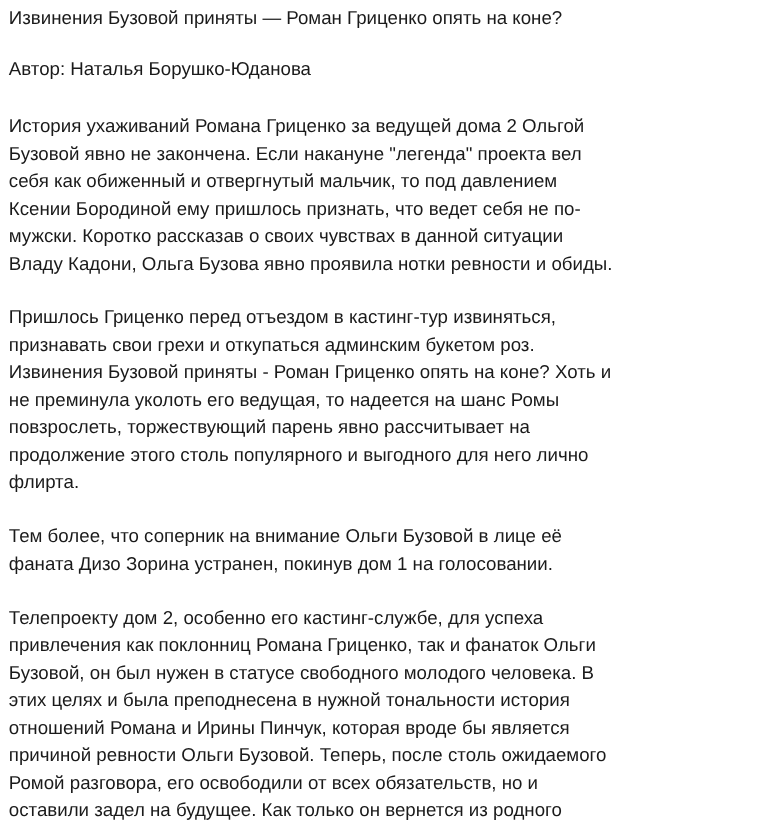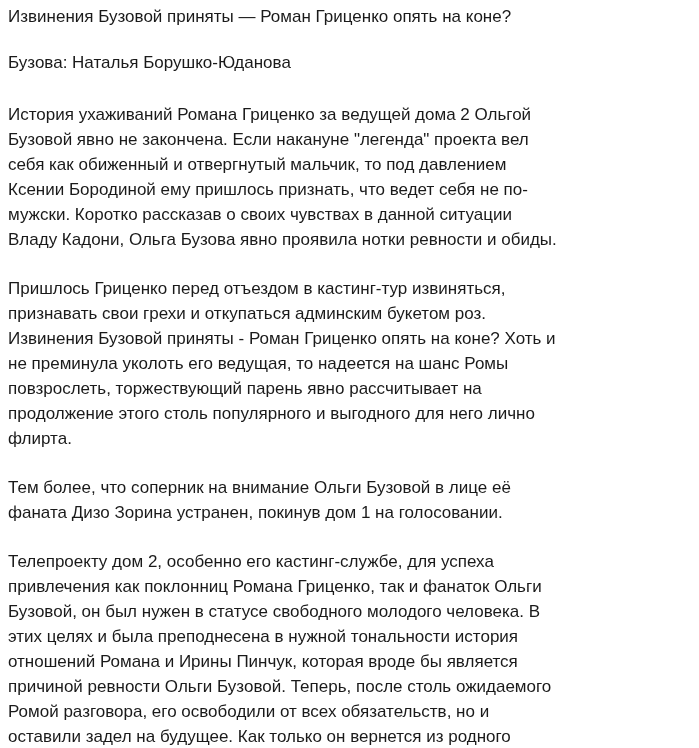--- a/index.html
+++ b/index.html
@@ -34,21 +34,21 @@
   .article-paragraph {
     margin: 0 0 24px 0;
   }
 </style>
 </head>
 <body>
 
 <div class="article">
   <h1 class="article-title">Извинения Бузовой приняты — Роман Гриценко опять на коне?</h1>
 
-  <p class="article-byline">Бузова: Наталья Борушко-Юданова</p>
+  <p class="article-byline">Автор: Наталья Борушко-Юданова</p>
 
   <p class="article-paragraph">История ухаживаний Романа Гриценко за ведущей дома 2 Ольгой Бузовой явно не закончена. Если накануне "легенда" проекта вел себя как обиженный и отвергнутый мальчик, то под давлением Ксении Бородиной ему пришлось признать, что ведет себя не по-мужски. Коротко рассказав о своих чувствах в данной ситуации Владу Кадони, Ольга Бузова явно проявила нотки ревности и обиды.</p>
 
   <p class="article-paragraph">Пришлось Гриценко перед отъездом в кастинг-тур извиняться, признавать свои грехи и откупаться админским букетом роз. Извинения Бузовой приняты - Роман Гриценко опять на коне? Хоть и не преминула уколоть его ведущая, то надеется на шанс Ромы повзрослеть, торжествующий парень явно рассчитывает на продолжение этого столь популярного и выгодного для него лично флирта.</p>
 
   <p class="article-paragraph">Тем более, что соперник на внимание Ольги Бузовой в лице её фаната Дизо Зорина устранен, покинув дом 1 на голосовании.</p>
 
   <p class="article-paragraph">Телепроекту дом 2, особенно его кастинг-службе, для успеха привлечения как поклонниц Романа Гриценко, так и фанаток Ольги Бузовой, он был нужен в статусе свободного молодого человека. В этих целях и была преподнесена в нужной тональности история отношений Романа и Ирины Пинчук, которая вроде бы является причиной ревности Ольги Бузовой. Теперь, после столь ожидаемого Ромой разговора, его освободили от всех обязательств, но и оставили задел на будущее. Как только он вернется из родного города, а после кастингов именно туда Гриценко отправился, а Ольга Бузова станет проводить больше времени на поляне, история явно получит продолжение. Или есть сомнения и точка поставлена?</p>
 </div>
 

